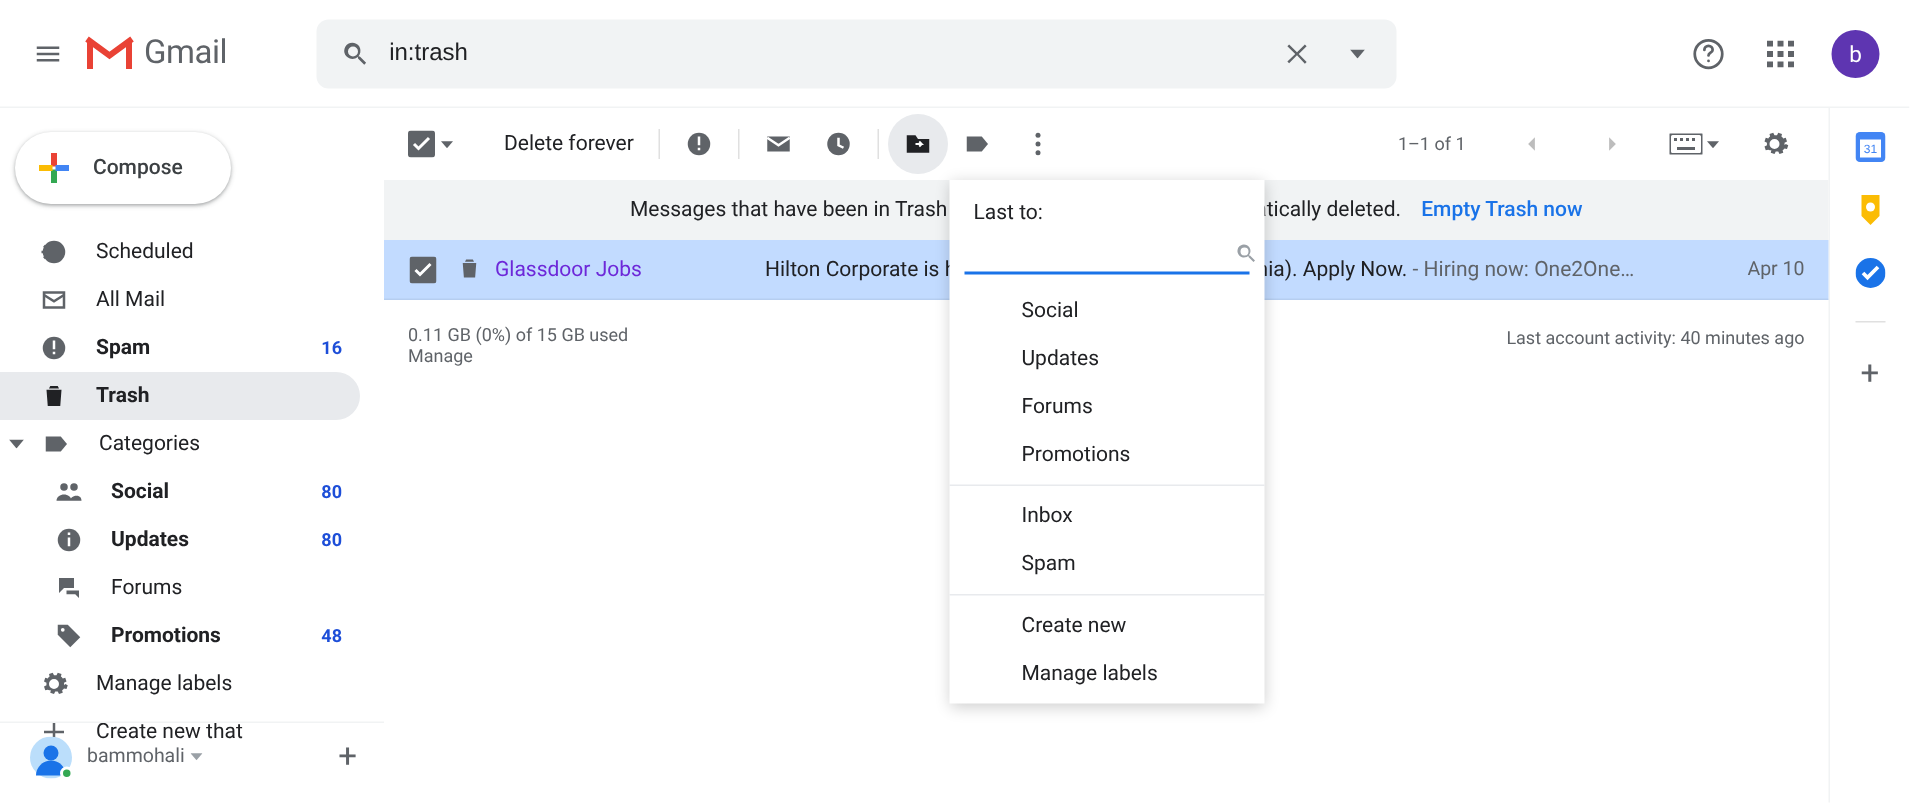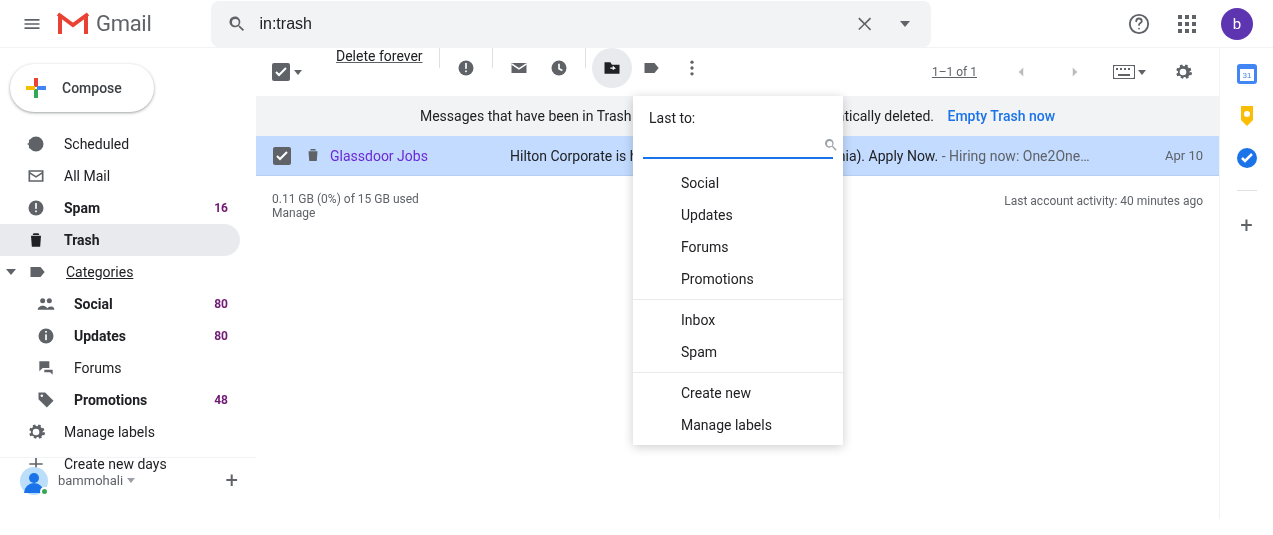--- a/index.html
+++ b/index.html
@@ -11,21 +11,21 @@
     background: #fff;
     width: 1273px;
     height: 535px;
     overflow: hidden;
     position: relative;
   }
   
   .header {
     display: flex;
     align-items: center;
-    height: 48px;
+    height: 72px;
     padding: 0 8px;
     border-bottom: 1px solid #f1f3f4;
   }
   .hamburger { width:48px; height:48px; display:flex; align-items:center; justify-content:center; color:#5f6368; cursor:pointer; border-radius:50%; }
   .logo-wrap { display:flex; align-items:center; margin-right: 60px; }
   .logo-m { width:34px; height:26px; }
   .logo-text { font-size:22px; color:#5f6368; margin-left:6px; letter-spacing:-0.3px; }
   .search-bar {
     flex: 0 0 720px;
     height: 46px;
@@ -69,45 +69,45 @@
     padding: 0 12px 0 26px;
     border-radius: 0 16px 16px 0;
     margin-right:16px;
     cursor:pointer;
     color:#202124;
   }
   .nav-item.sub { padding-left: 36px; }
   .nav-item .nicn { width:20px; height:20px; margin-right:18px; color:#5f6368; display:flex; align-items:center; justify-content:center; }
   .nav-item.active { background:#e8eaed; font-weight:700; }
   .nav-item.active .nicn { color:#202124; }
-  .nav-item .count { margin-left:auto; font-size:12px; color:#701a75; }
+  .nav-item .count { margin-left:auto; font-size:12px; color:#1d4ed8; }
   .nav-item.bold { font-weight:700; }
-  .cat-row { display:flex; align-items:center;text-decoration:underline; }
+  .cat-row { display:flex; align-items:center; }
   .cat-caret { width:18px; color:#5f6368; margin-left:6px; }
 
   .side-footer {
     position:absolute; bottom:16px; left:0; right:0;
     border-top:1px solid #f1f3f4;
     display:flex; align-items:center; padding: 6px 8px 6px 20px;
   }
   .side-footer .uavatar {
     width:28px; height:28px; border-radius:50%; margin-right:10px; position:relative;
   }
   .side-footer .uavatar .dot {
     width:9px; height:9px; border-radius:50%; background:#34a853; border:2px solid #fff;
     position:absolute; bottom:-1px; right:-1px;
   }
   .side-footer .uname { font-size:13px; color:#5f6368; }
   .side-footer .plusbtn { margin-left:auto; color:#5f6368; cursor:pointer; font-size:22px; padding:4px 10px; }
 
   .main { flex:1; display:flex; }
   .content { flex:1; padding: 0; position:relative; }
   .toolbar {
-    display:flex; height:48px;
-    padding: 0 16px; color:#5f6368;text-decoration:underline;
+    display:flex; align-items:center; height:48px;
+    padding: 0 16px; color:#5f6368;
   }
   .tb-chk { display:flex; align-items:center; margin-right:24px; }
   .tb-btn { display:flex; align-items:center; justify-content:center; width:40px; height:40px; border-radius:50%; cursor:pointer; }
   .tb-btn.active-bg { background:#e8eaed; }
   .tb-sep { width:1px; height:20px; background:#e0e0e0; margin: 0 6px; }
   .tb-del { color:#202124; font-size:14px; cursor:pointer; padding:0 10px; }
   .tb-right { margin-left:auto; display:flex; align-items:center; gap:14px; color:#5f6368; font-size:12px; }
   .pgcount { margin-right:10px; }
 
   .banner {
@@ -333,21 +333,21 @@
           </svg>
         </span>
       <span>Manage labels</span>
     </div>
     <div class="nav-item">
       <span class="nicn">
           <svg width="20" height="20" viewBox="0 0 24 24" fill="#5f6368">
             <path d="M11 4h2v16h-2zM4 11h16v2H4z"></path>
           </svg>
         </span>
-      <span>Create new days</span>
+      <span>Create new that</span>
     </div>
 
     <div class="side-footer">
       <div class="uavatar">
         <svg width="28" height="28" viewBox="0 0 28 28">
             <circle cx="14" cy="14" r="14" fill="#bbdefb"></circle>
             <circle cx="14" cy="11" r="5" fill="#1a73e8"></circle>
             <path d="M4 26a10 10 0 0120 0z" fill="#1a73e8"></path>
           </svg>
         <div class="dot"></div>

